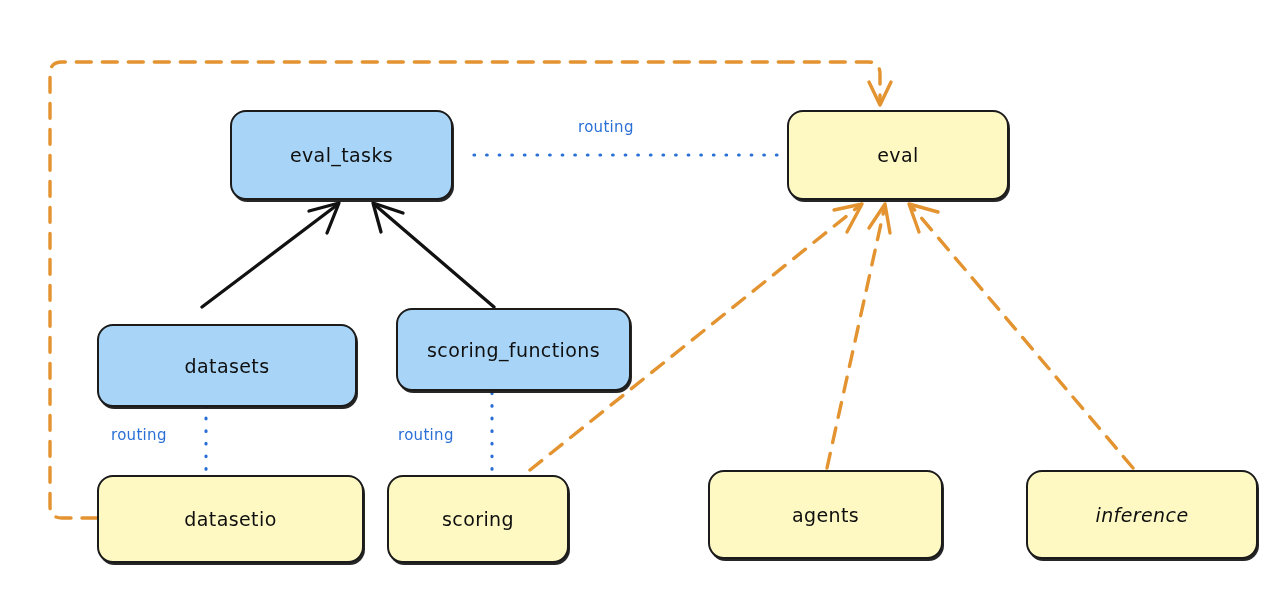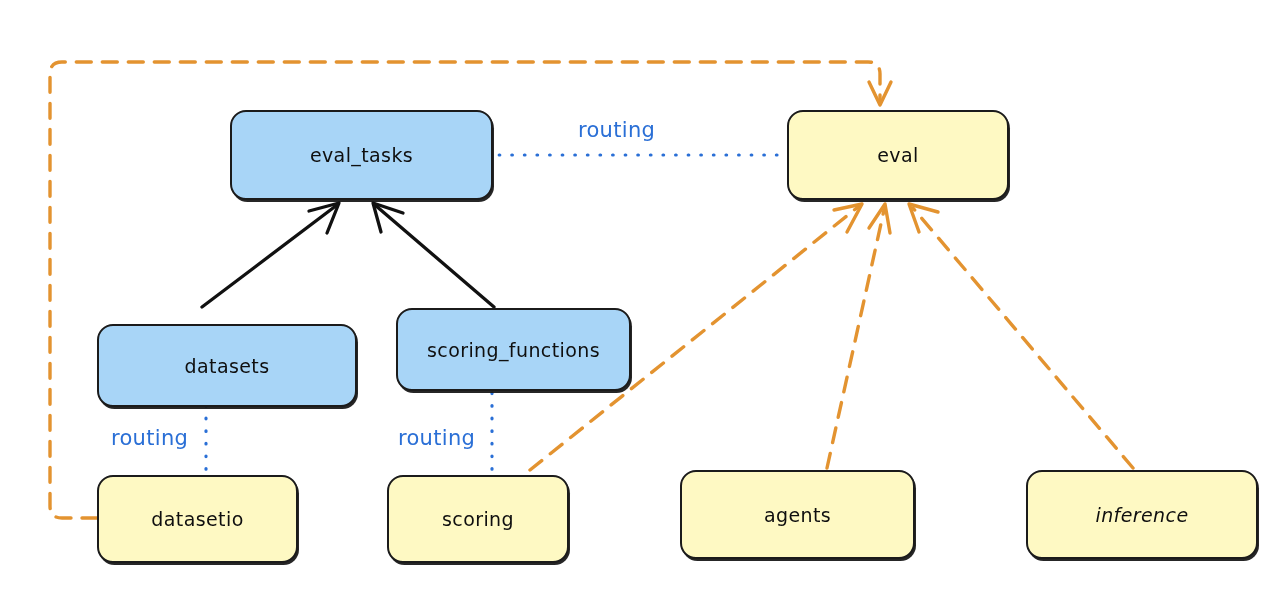--- a/index.html
+++ b/index.html
@@ -47,21 +47,21 @@
     font-family: "DejaVu Sans", sans-serif;
     font-size: 19px;
     color: #0f0f0f;
     letter-spacing: 0.4px;
     white-space: nowrap;
     user-select: none;
   }
   .edge-label {
     position: absolute;
     font-family: "DejaVu Sans", sans-serif;
-    font-size: 21px;
+    font-size: 15px;
     color: #2a6fd6;
     letter-spacing: 0.3px;
     white-space: nowrap;
     z-index: 4;
     user-select: none;
   }
 </style>
 </head>
 <body>
 
@@ -105,45 +105,45 @@
       <path d="M 827 468 L 884 210" fill="none" stroke="#e39330" stroke-width="3.4" stroke-dasharray="15 11" stroke-linecap="round"></path>
       <path d="M 885 204 L 869 228 M 885 204 L 890 233" fill="none" stroke="#e39330" stroke-width="3.4" stroke-linecap="round" stroke-linejoin="round"></path>
     </g>
 
     <g>
       <path d="M 1133 468 L 913 208" fill="none" stroke="#e39330" stroke-width="3.4" stroke-dasharray="15 11" stroke-linecap="round"></path>
       <path d="M 909 204 L 938 212 M 909 204 L 919 232" fill="none" stroke="#e39330" stroke-width="3.4" stroke-linecap="round" stroke-linejoin="round"></path>
     </g>
   </svg>
 
-  <div class="node node-blue" style="left:230px; top:110px; width:263px; height:90px;">
+  <div class="node node-blue" style="left:230px; top:110px; width:223px; height:90px;">
     <span class="node-label">eval_tasks</span>
   </div>
 
   <div class="node node-green" style="left:787px; top:110px; width:222px; height:90px;">
     <span class="node-label">eval</span>
   </div>
 
   <div class="node node-blue" style="left:97px; top:324px; width:260px; height:83px;">
     <span class="node-label">datasets</span>
   </div>
 
   <div class="node node-blue" style="left:396px; top:308px; width:235px; height:83px;">
     <span class="node-label">scoring_functions</span>
   </div>
 
-  <div class="node node-green" style="left:97px; top:475px; width:201px; height:88px;">
+  <div class="node node-green" style="left:97px; top:475px; width:267px; height:88px;">
     <span class="node-label">datasetio</span>
   </div>
 
   <div class="node node-green" style="left:387px; top:475px; width:182px; height:88px;">
     <span class="node-label">scoring</span>
   </div>
 
-  <div class="node node-green" style="left:680px; top:470px; width:235px; height:89px;">
+  <div class="node node-green" style="left:708px; top:470px; width:235px; height:89px;">
     <span class="node-label">agents</span>
   </div>
 
   <div class="node node-green" style="left:1026px; top:470px; width:232px; height:89px;font-style:italic;">
     <span class="node-label">inference</span>
   </div>
 
   <div class="edge-label" style="left:578px; top:118px;">routing</div>
 
   <div class="edge-label" style="left:111px; top:426px;">routing</div>

